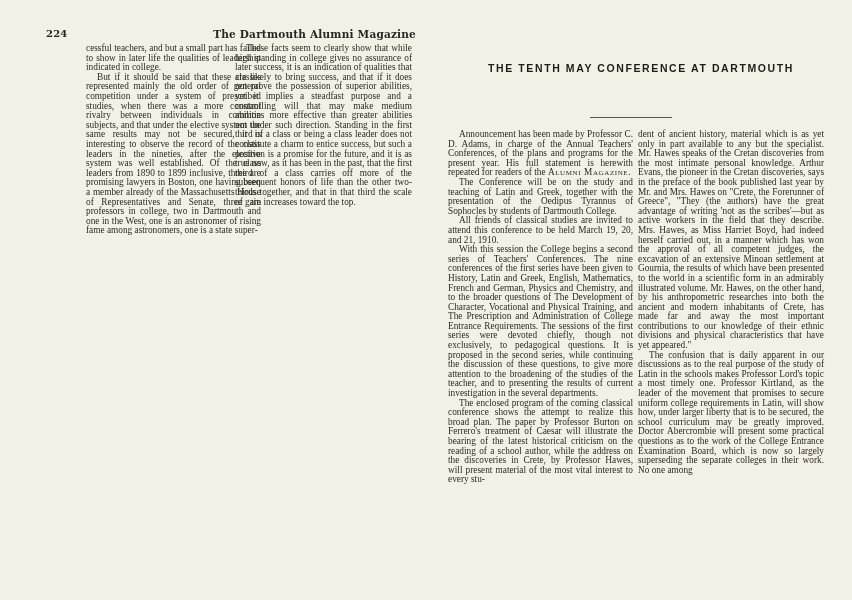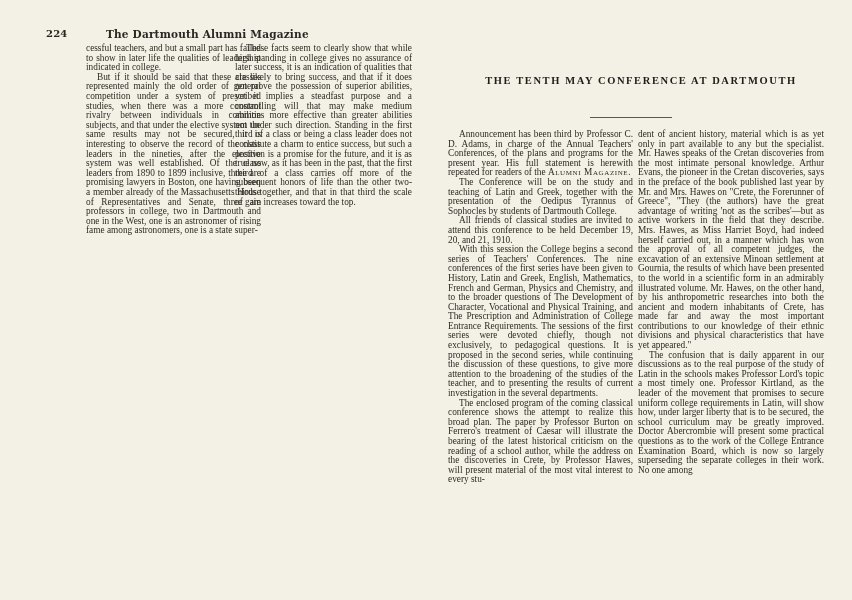--- a/index.html
+++ b/index.html
@@ -11,32 +11,32 @@
       position: relative;
     }
     .page { position: absolute; top: 0; height: 600px; }
     .page-left { left: 0; width: 426px; }
     .page-right { left: 426px; width: 426px; }
     .running-head {
       position: absolute; top: 28px; left: 46px; width: 370px;
       font-size: 10.5px; font-weight: bold; letter-spacing: 0.2px;
     }
     .running-head .folio { position: absolute; left: 0; top: 0; font-weight: bold; font-size: 10px; }
-    .running-head .mag { position: absolute; left: 0; right: 0; text-align: left; top: 0; padding-left: 60px; }
+    .running-head .mag { position: absolute; left: 0; right: 0; text-align: right; top: 0; padding-left: 60px; }
     .col {
       position: absolute; font-family: "Liberation Serif", serif;
       font-size: 9.3px; line-height: 9.6px; text-align: justify; color: #2e2a25;
     }
     .col p { margin: 0; text-indent: 0; }
     .col p.indent { text-indent: 11px; }
     .left-col-a { left: 46px; top: 44px; width: 175px; margin-left: 40px; }
     .left-col-b { left: 235px; top: 44px; width: 177px; }
     .title {
-      position: absolute; left: 448px; width: 386px; top: 70px;
-      text-align: center; font-family: Liberation Serif, serif;
+      position: absolute; left: 448px; width: 386px; top: 58px;
+      text-align: center; font-family: Liberation Sans, sans-serif;
       font-weight: bold; font-size: 10.5px; letter-spacing: 1.6px; line-height: 21px;
       color: #1f1c19;
     }
     .title-rule {
       position: absolute; left: 590px; top: 117px; width: 82px; height: 1px;
       background: #5a554d;
     }
     .right-col-a { left: 448px; top: 130px; width: 185px; }
     .right-col-b { left: 638px; top: 130px; width: 186px; }
     .smallcaps { font-variant: small-caps; letter-spacing: 0.6px; margin-top: 32px; }
@@ -59,22 +59,22 @@
 </div>
 
 <div class="page page-right"></div>
 
 <div class="title">
   <div>THE TENTH MAY CONFERENCE AT DARTMOUTH</div>
 </div>
 <div class="title-rule"></div>
 
 <div class="col right-col-a">
-  <p class="indent"><span>Announcement has been third by Professor C. D. Adams, in charge of the Annual Teachers' Conferences, of the plans and programs for the present year. His full statement is herewith repeated for readers of the </span><span class="smallcaps">Alumni Magazine.</span></p>
+  <p class="indent"><span>Announcement has been made by Professor C. D. Adams, in charge of the Annual Teachers' Conferences, of the plans and programs for the present year. His full statement is herewith repeated for readers of the </span><span class="smallcaps">Alumni Magazine.</span></p>
   <p class="indent">The Conference will be on the study and teaching of Latin and Greek, together with the presentation of the Oedipus Tyrannus of Sophocles by students of Dartmouth College.</p>
-  <p class="indent">All friends of classical studies are invited to attend this conference to be held December 19, 20, and 21, 1910.</p>
+  <p class="indent">All friends of classical studies are invited to attend this conference to be held March 19, 20, and 21, 1910.</p>
   <p class="indent">With this session the College begins a second series of Teachers' Conferences. The nine conferences of the first series have been given to History, Latin and Greek, English, Mathematics, French and German, Physics and Chemistry, and to the broader questions of The Development of Character, Vocational and Physical Training, and The Prescription and Administration of College Entrance Requirements. The sessions of the first series were devoted chiefly, though not exclusively, to pedagogical questions. It is proposed in the second series, while continuing the discussion of these questions, to give more attention to the broadening of the studies of the teacher, and to presenting the results of current investigation in the several departments.</p>
   <p class="indent">The enclosed program of the coming classical conference shows the attempt to realize this broad plan. The paper by Professor Burton on Ferrero's treatment of Caesar will illustrate the bearing of the latest historical criticism on the reading of a school author, while the address on the discoveries in Crete, by Professor Hawes, will present material of the most vital interest to every stu-</p>
 </div>
 <div class="col right-col-b">
   <p>dent of ancient history, material which is as yet only in part available to any but the specialist. Mr. Hawes speaks of the Cretan discoveries from the most intimate personal knowledge. Arthur Evans, the pioneer in the Cretan discoveries, says in the preface of the book published last year by Mr. and Mrs. Hawes on "Crete, the Forerunner of Greece", "They (the authors) have the great advantage of writing 'not as the scribes'—but as active workers in the field that they describe. Mrs. Hawes, as Miss Harriet Boyd, had indeed herself carried out, in a manner which has won the approval of all competent judges, the excavation of an extensive Minoan settlement at Gournia, the results of which have been presented to the world in a scientific form in an admirably illustrated volume. Mr. Hawes, on the other hand, by his anthropometric researches into both the ancient and modern inhabitants of Crete, has made far and away the most important contributions to our knowledge of their ethnic divisions and physical characteristics that have yet appeared."</p>
   <p class="indent">The confusion that is daily apparent in our discussions as to the real purpose of the study of Latin in the schools makes Professor Lord's topic a most timely one. Professor Kirtland, as the leader of the movement that promises to secure uniform college requirements in Latin, will show how, under larger liberty that is to be secured, the school curriculum may be greatly improved. Doctor Abercrombie will present some practical questions as to the work of the College Entrance Examination Board, which is now so largely superseding the separate colleges in their work. No one among</p>
 </div>
 
 </body></html>

